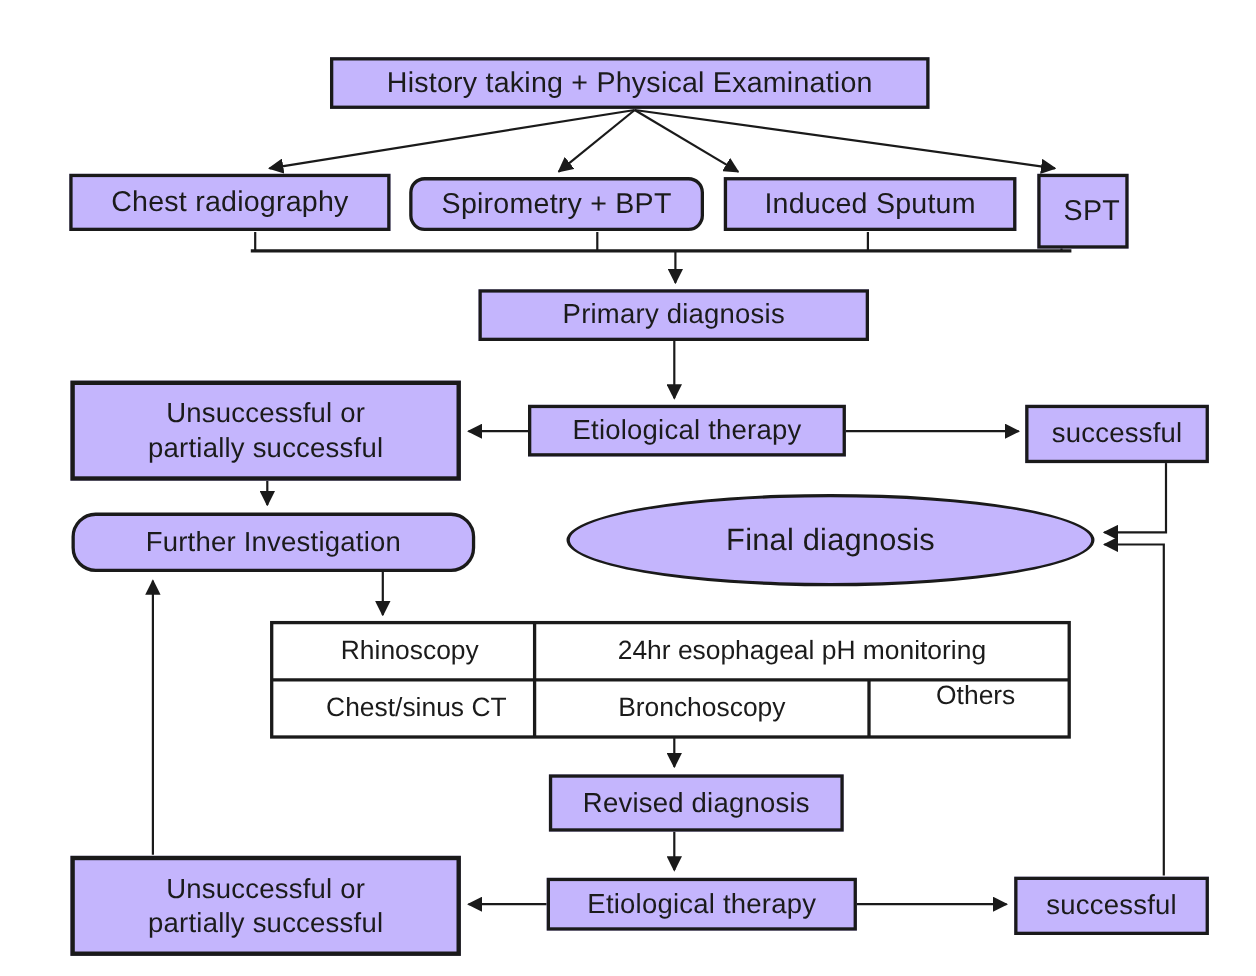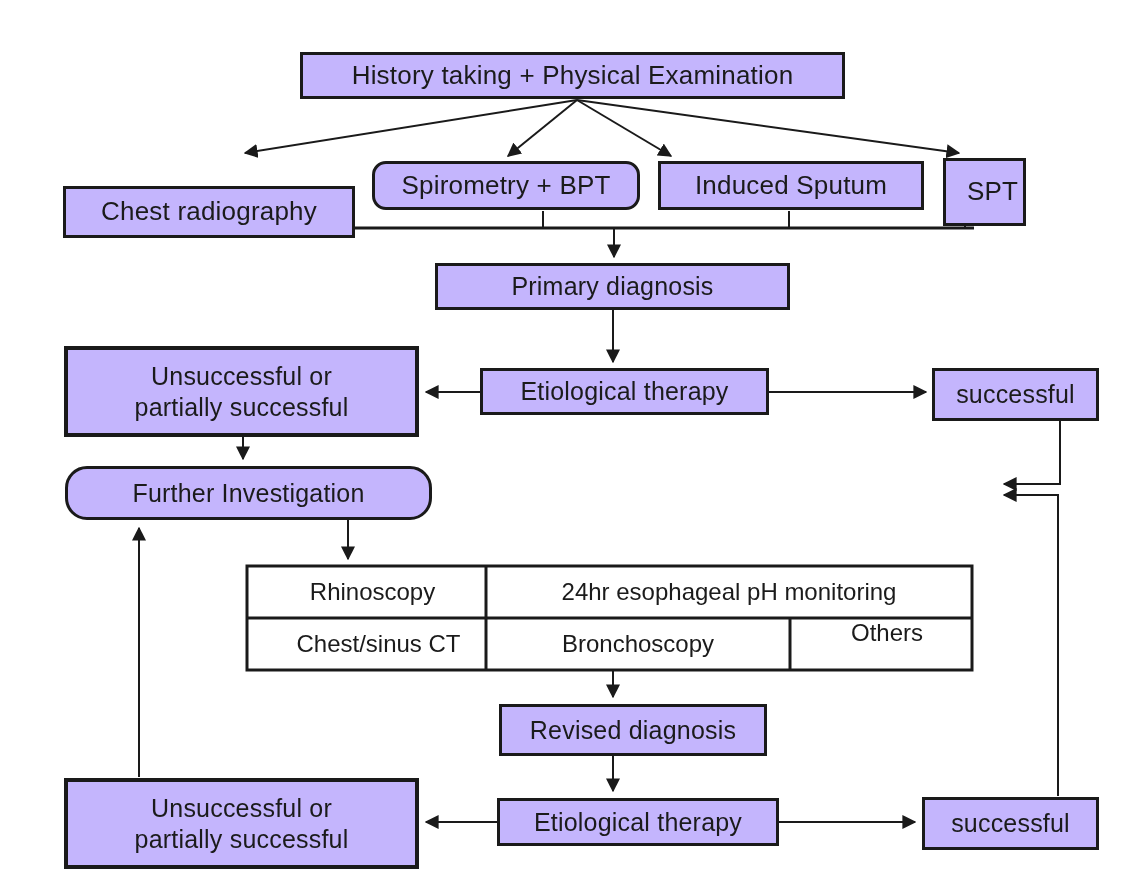--- a/index.html
+++ b/index.html
@@ -81,39 +81,40 @@
         <rect x="247" y="566" width="725" height="104"></rect>
         <path d="M247 618 H972"></path>
         <path d="M486 566 V670"></path>
         <path d="M790 618 V670"></path>
       </g>
     </g>
   </svg>
 
   <div class="node big" style="left:300px; top:52px;  width:545px; height:47px;">History taking + Physical Examination</div>
 
-  <div class="node big" style="left:63px;  top:158px; width:292px; height:52px;margin-top:28px;">Chest radiography</div>
+  <div class="node big" style="left:63px;  top:158px; width:292px; height:52px;">Chest radiography</div>
 
   <div class="node big" style="left:372px; top:161px; width:268px; height:49px;border-radius:14px;">Spirometry + BPT</div>
 
   <div class="node big" style="left:658px; top:161px; width:266px; height:49px;">Induced Sputum</div>
 
   <div class="node big" style="left:943px; top:158px; width:83px;  height:68px;padding-left:16px;">SPT</div>
 
   <div class="node" style="left:435px; top:263px; width:355px; height:47px;">Primary diagnosis</div>
 
   <div class="node thick" style="left:64px; top:346px; width:355px; height:91px;">Unsuccessful or
 partially successful</div>
 
   <div class="node" style="left:480px; top:368px; width:289px; height:47px;">Etiological therapy</div>
 
   <div class="node" style="left:932px; top:368px; width:167px; height:53px;">successful</div>
 
   <div class="node" style="left:65px; top:466px; width:367px; height:54px;border-radius:22px;">Further Investigation</div>
 
+  <div class="node ellipse" style="left:515px; top:449px; width:480px; height:84px;">Final diagnosis</div>
 
   <div class="cell" style="left:250px; top:569px; width:233px; height:46px;padding-left:12px;">Rhinoscopy</div>
   <div class="cell" style="left:489px; top:569px; width:480px; height:46px;">24hr esophageal pH monitoring</div>
   <div class="cell" style="left:250px; top:621px; width:233px; height:46px;padding-left:24px;">Chest/sinus CT</div>
   <div class="cell" style="left:489px; top:621px; width:298px; height:46px;">Bronchoscopy</div>
   <div class="cell" style="left:793px; top:610px; width:188px; height:46px;">Others</div>
 
   <div class="node" style="left:499px; top:704px; width:268px; height:52px;">Revised diagnosis</div>
 
   <div class="node thick" style="left:64px; top:778px; width:355px; height:91px;">Unsuccessful or

